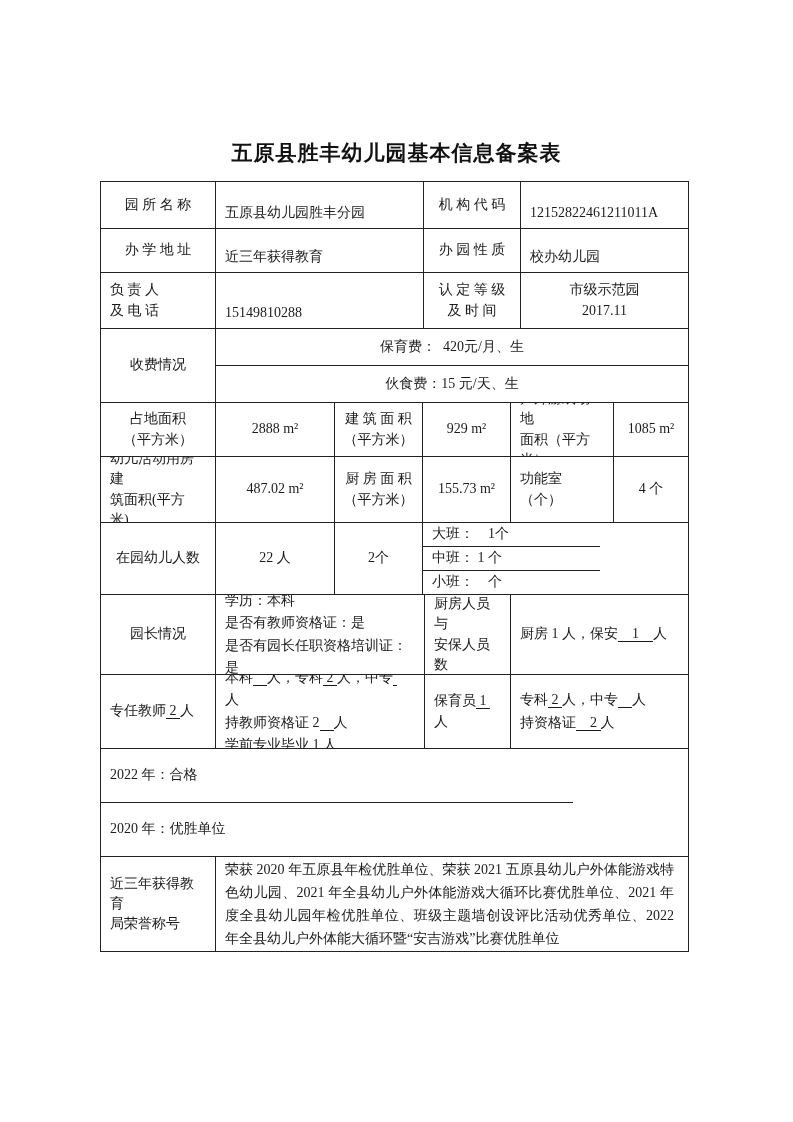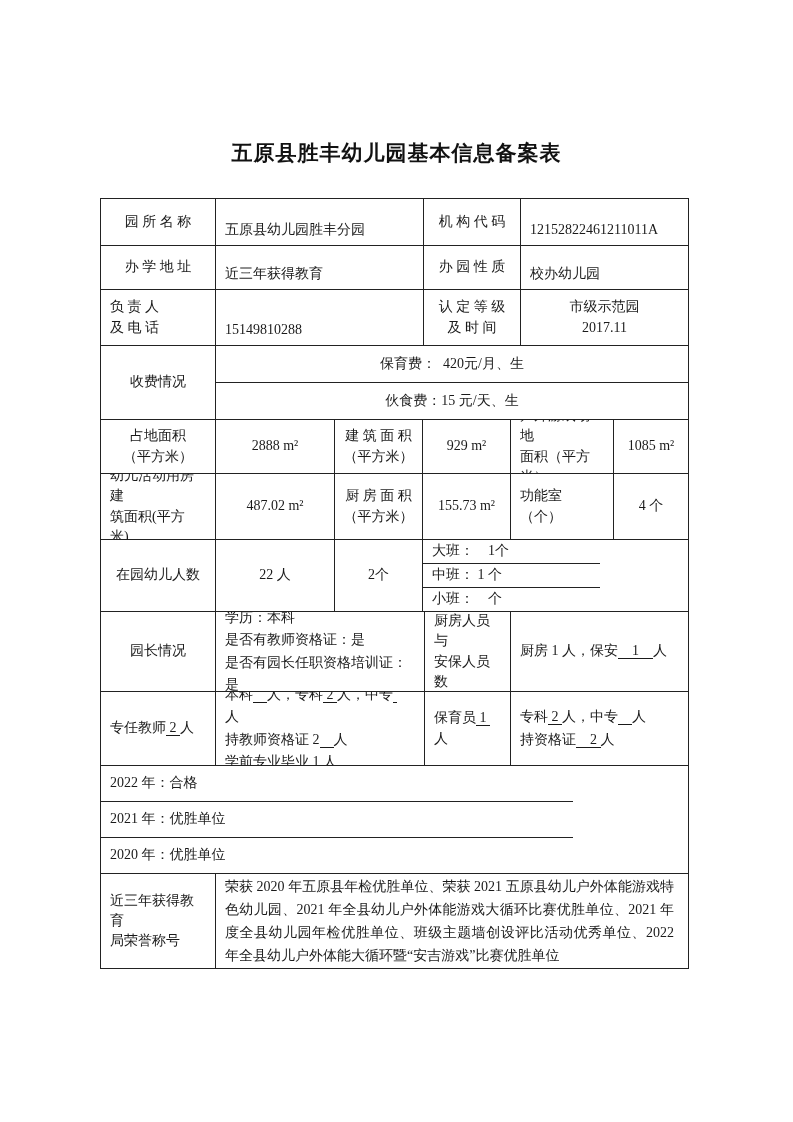--- a/index.html
+++ b/index.html
@@ -1,20 +1,20 @@
 <!DOCTYPE html>
 <html><head>
 <meta charset="utf-8">
 <style>
   html,body{margin:0;padding:0;background:#ffffff;}
   body{width:793px;height:1122px;position:relative;
        font-family:"Liberation Serif","DejaVu Serif",serif;color:#1a1a1a;}
   .page-title{position:absolute;top:139px;left:0;width:793px;text-align:center;
        font-size:21px;font-weight:bold;letter-spacing:1px;color:#111;}
-  .tbl{position:absolute;left:100px;top:198px;width:587px;border:1px solid #222;
+  .tbl{position:absolute;left:100px;top:181px;width:587px;border:1px solid #222;
        box-sizing:content-box;font-size:14px;line-height:1.45;}
   .row{display:flex;border-bottom:1px solid #222;box-sizing:border-box;}
   .row:last-child{border-bottom:none;}
   .c{border-right:1px solid #222;box-sizing:border-box;display:flex;flex-direction:column;
      justify-content:center;align-items:center;text-align:center;overflow:hidden;
      white-space:pre-wrap;}
   .c:last-child{border-right:none;}
   .lft{align-items:flex-start;text-align:left;padding-left:9px;padding-right:14px;}
   .vbot{justify-content:flex-end;padding-bottom:5px;}
   .stack{padding:0;justify-content:stretch;align-items:flex-end;}
@@ -140,21 +140,20 @@
     <div class="c lft" style="width:86px;"><span><span>保育员</span><span class="u"> 1 </span><span>人</span></span></div>
     <div class="c lft small-lh" style="width:177px;">
       <span><span><span>专科</span><span class="u"> 2 </span><span>人，中专</span><span class="u">　</span><span>人</span></span></span>
       <span><span><span>持资格证</span><span class="u">　2 </span><span>人</span></span></span>
     </div>
   </div>
 
   <div class="row" style="height:108px;">
     <div class="c stack" style="width:472px;">
       <div class="sub lft">2022 年：合格</div>
-      <div class="sub lft">2021 年：优胜单位</div>
       <div class="sub lft">2020 年：优胜单位</div>
     </div>
   </div>
 
   <div class="row" style="height:94px;">
     <div class="c lft" style="width:115px;">
       <span>近三年获得教育</span>
       <span>局荣誉称号</span>
     </div>
     <div class="c lft justify" style="width:472px;line-height:23px;">荣获 2020 年五原县年检优胜单位、荣获 2021 五原县幼儿户外体能游戏特色幼儿园、2021 年全县幼儿户外体能游戏大循环比赛优胜单位、2021 年度全县幼儿园年检优胜单位、班级主题墙创设评比活动优秀单位、2022 年全县幼儿户外体能大循环暨“安吉游戏”比赛优胜单位</div>

